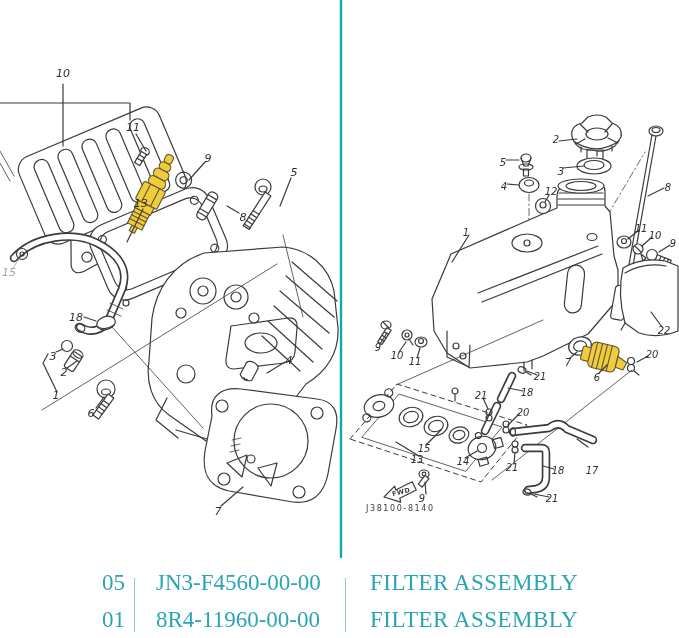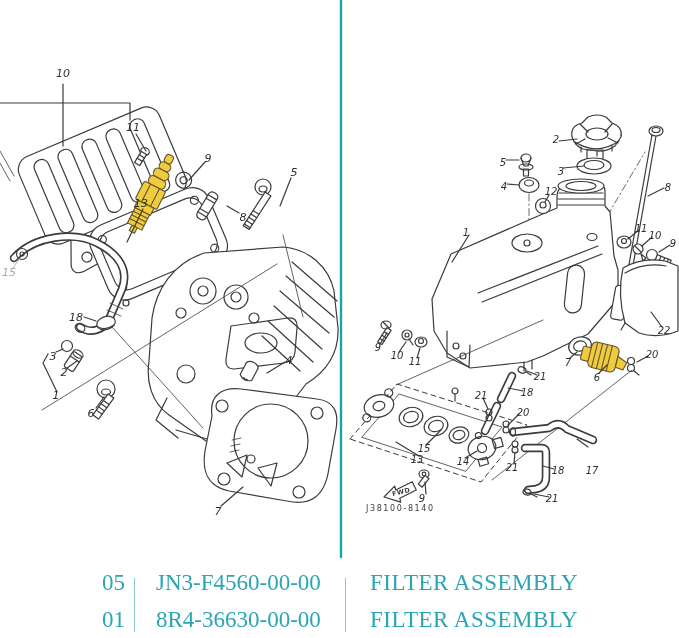--- a/index.html
+++ b/index.html
@@ -496,18 +496,18 @@
 <div class="parts-list">
   <div class="sep sep1"></div>
   <div class="sep sep2"></div>
   <div class="plrow row1">
     <span class="ref">05</span>
     <span class="pn">JN3-F4560-00-00</span>
     <span class="desc">FILTER ASSEMBLY</span>
   </div>
   <div class="plrow row2">
     <span class="ref">01</span>
-    <span class="pn">8R4-36630-00-00</span>
+    <span class="pn">8R4-11960-00-00</span>
     <span class="desc">FILTER ASSEMBLY</span>
   </div>
 </div>
 
 </div>
 
 </body></html>

